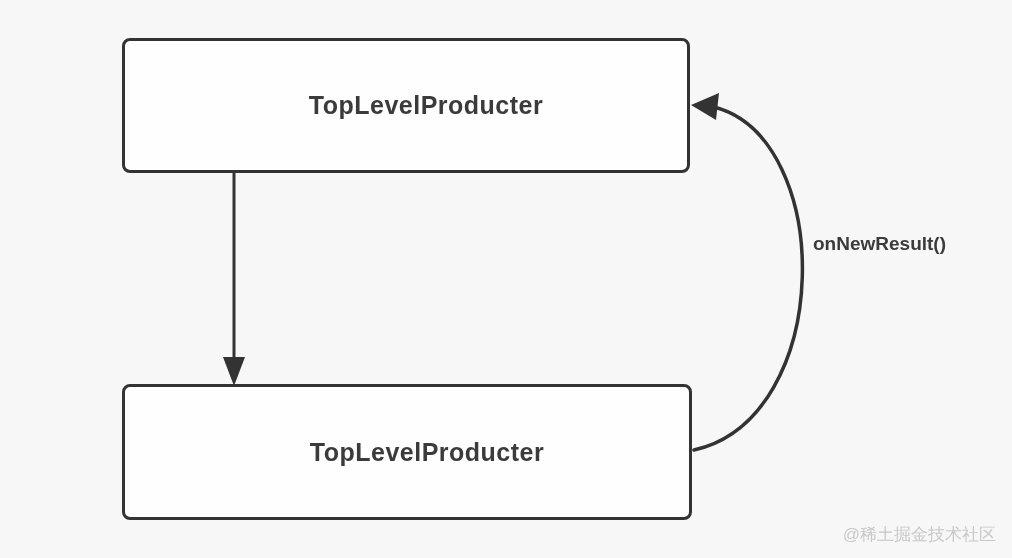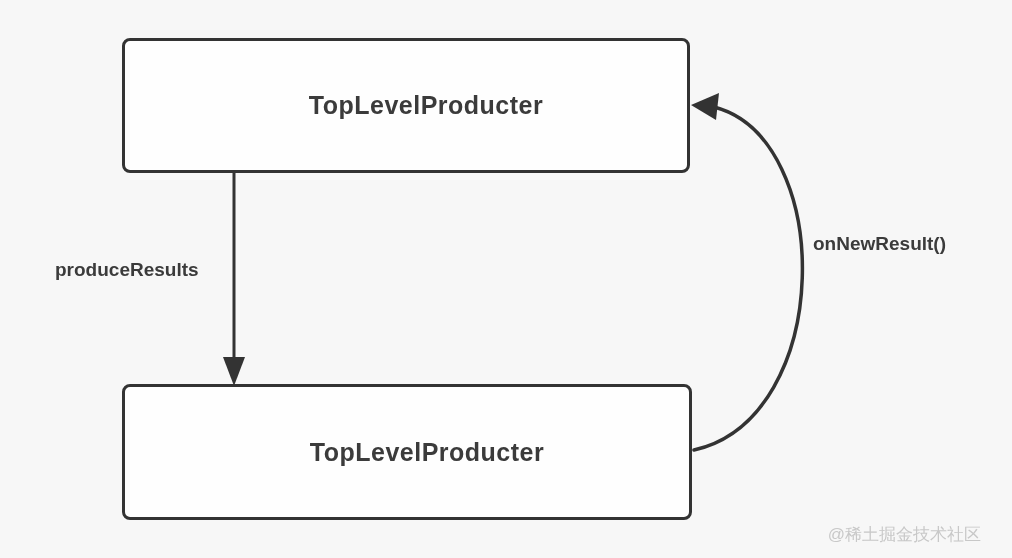--- a/index.html
+++ b/index.html
@@ -63,21 +63,21 @@
     left: 55px;
     top: 259px;
   }
   .edge-label-callback {
     left: 813px;
     top: 233px;
     text-align: center;
   }
   .watermark {
     position: absolute;
-    right: 31px;
+    right: 16px;
     bottom: 12px;
     font-size: 17px;
     color: #c8c8c8;
     font-weight: normal;
   }
 </style>
 </head>
 <body>
 
 <div class="canvas">
@@ -96,19 +96,18 @@
   </svg>
 
   <div class="node node-top">
     <span class="node-label">TopLevelProducter</span>
   </div>
 
   <div class="node node-bottom">
     <span class="node-label">TopLevelProducter</span>
   </div>
 
-  <span class="edge-label edge-label-produce">produceResults</span>
 
   <span class="edge-label edge-label-callback">onNewResult()</span>
 
   <span class="watermark">@稀土掘金技术社区</span>
 
 </div>
 
 </body></html>

